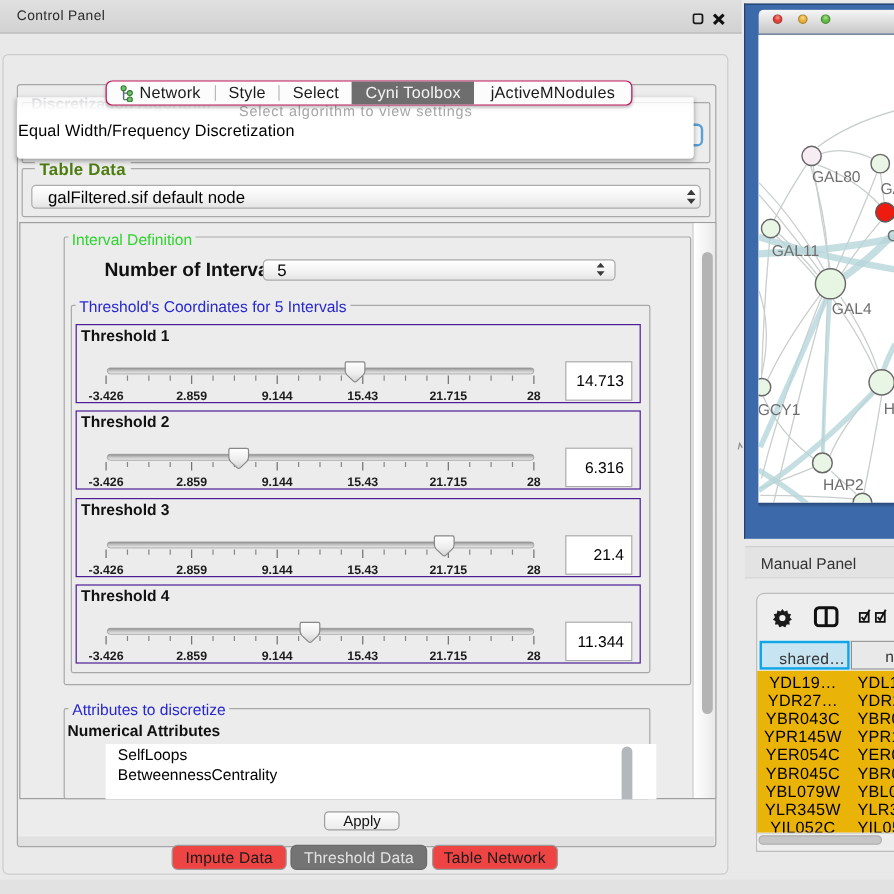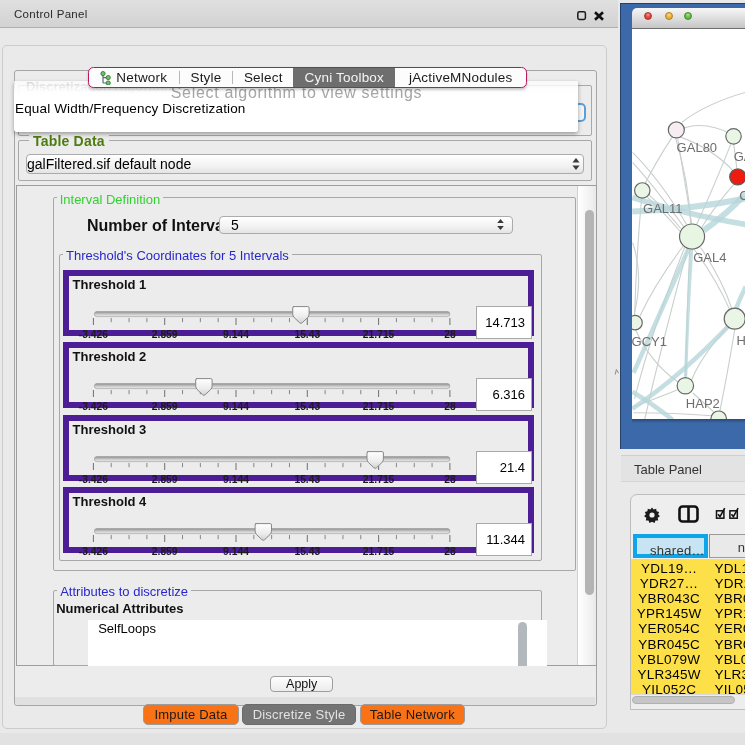--- a/index.html
+++ b/index.html
@@ -19,68 +19,68 @@
 #innerpanel { left:13.5px; top:70px; width:583px; height:636px; background:#ececec; border:1px solid #a6a6a6; border-radius:3px; }
 #innerbottom { left:15px; top:697px; width:580px; height:8px; background:#e0e0e0; border-radius:0 0 3px 3px; }
 
 #fainttitle { left:26px; top:78.5px; font-size:13px; font-weight:bold; color:#6f767e; z-index:1; }
 #combosliver { left:548px; top:102.5px; width:38px; height:19px; border-radius:5px; border:2.5px solid #5b9fd6; background:#f4f4f4; z-index:1; }
 
 #popup { left:14px; top:80.5px; width:564px; height:51px; z-index:2; border-radius:0 0 3px 3px;
   background:linear-gradient(180deg, rgba(255,255,255,0.68) 0px, rgba(255,255,255,0.94) 9px, #ffffff 15px);
   box-shadow:0 2px 4px rgba(0,0,0,0.35); }
 #popup .prow { height:15.1px; line-height:15.1px; font-size:13.5px; letter-spacing:0.15px; color:#000; padding-left:1px; white-space:nowrap; }
-#popup .prow1 { font-size:16px; letter-spacing:0.7px; color:#a6a6a6; text-align:center; padding-top:6px; height:20.4px; line-height:12px; }
+#popup .prow1 { font-size:12px; letter-spacing:0.7px; color:#a6a6a6; text-align:center; padding-top:6px; height:20.4px; line-height:12px; }
 
 #tdgroup { left:17.5px; top:139.5px; width:574px; height:41.5px; border:1px solid #a8a8a8; border-radius:2px; }
 #tdtitle { left:29px; top:132.5px; font-size:14px; letter-spacing:0.2px; font-weight:bold; color:#4d7c0f; background:#ececec; padding:0 4px; z-index:1; }
 .combo { background:linear-gradient(180deg,#ffffff,#f2f2f2 60%,#e4e4e4); border:1px solid #ababab; border-radius:4px; font-size:14px; color:#000; }
-#tdcombo { left:26px; top:154px; width:558px; height:19.5px; line-height:18.5px; }
+#tdcombo { left:26px; top:154px; width:558px; height:19.5px; line-height:18.5px; padding-left:13px; }
 #nicombo { left:219px; top:215.5px; width:294px; height:18px; line-height:17px; padding-left:11px; }
 .carrows { position:absolute; }
 
 #scrollpane { left:15.5px; top:185px; width:581px; height:481px; border:1px solid #9e9e9e; background:#ececec; }
 #sbtrack { left:577px; top:186px; width:19px; height:479px; background:linear-gradient(90deg,#ffffff,#f3f3f3 60%,#e9e9e9); border-left:1px solid #cfcfcf; }
 #sbthumb { left:584.5px; top:210px; width:9px; height:385px; background:#b4b4b4; border-radius:4.5px; }
 
 .group { position:absolute; border:1px solid #a8a8a8; border-radius:2px; }
 .gtitle { position:absolute; font-size:13px; background:#ececec; padding:0 3px; z-index:1; }
 #ggreen { left:52.6px; top:197px; width:523.4px; height:374px; }
 #ggreent { left:56.7px; top:192px; color:#2fd32f; }
 #gblue { left:58.9px; top:254px; width:483px; height:306.5px; }
 #gbluet { left:63px; top:247.5px; color:#2727cf; }
 #gattr { left:53px; top:590.3px; width:489px; height:76px; }
 #gattrt { left:57.2px; top:583.8px; color:#2727cf; }
 #nilabel { left:87px; top:217px; font-size:16px; font-weight:bold; color:#111; }
 #nalabel { left:56.2px; top:600.5px; font-size:13px; font-weight:bold; color:#111; }
 
-.tpanel { position:absolute; left:62.6px; width:471px; height:66px; border:6px solid #4c1d95; background:#ececec; }
+.tpanel { position:absolute; left:62.6px; width:471px; height:66px; border:1px solid #4c1d95; background:#ececec; }
 .tlabel { position:absolute; left:4px; top:0.5px; font-size:13px; font-weight:bold; color:#111; }
 .vbox { position:absolute; left:407.4px; top:30px; width:56px; height:33px; background:#fff; border:1px solid #a9a9a9; font-size:13px; color:#000; text-align:right; padding-right:6px; line-height:31px; }
 
 #attrlist { left:55.5px; top:620px; width:459.5px; height:45.7px; background:#fff; overflow:hidden;margin-left:32px; }
 #attrlist div { height:17.1px; line-height:17.1px; font-size:13px; color:#000; padding-left:10.7px; }
 #alsb { left:517.7px; top:622px; width:9px; height:44px; background:#b3b8bc; border-radius:4.5px 4.5px 0 0; }
 
 #apply { left:270.4px; top:675.8px; width:62.6px; height:16.6px; background:linear-gradient(180deg,#fdfdfd,#ececec); border:1px solid #9e9e9e; border-radius:4px; font-size:12.5px; color:#111; text-align:center; line-height:15px; }
-.btab { position:absolute; top:704px; height:21px; border:1px solid #9b9b9b; border-radius:5px; background:#f97316; font-size:13px; letter-spacing:0.2px; color:#1a1a1a; text-align:center; line-height:19.5px; }
+.btab { position:absolute; top:704px; height:21px; border:1px solid #9b9b9b; border-radius:5px; background:#ef4444; font-size:13px; letter-spacing:0.2px; color:#1a1a1a; text-align:center; line-height:19.5px; }
 #btabsel { background:#747474; border-color:#6a6a6a; color:#e3e3e3; }
 
 #netwin { left:620px; top:3px; width:125px; height:446px; background:#3c69a9; border-left:1px solid #24416b; border-top:1px solid #24416b; }
 #nettitle { left:631.7px; top:8px; width:113.3px; height:20.8px; background:linear-gradient(180deg,#f7f7f7,#dcdcdc 55%,#c6c6c6); border-bottom:1px solid #6e6e6e; border-top-left-radius:5px; }
 .light { position:absolute; top:11.7px; width:8px; height:8px; border-radius:50%; }
 #canvas { left:631.7px; top:28.8px; width:113.3px; height:390.4px; background:#ffffff; overflow:hidden; }
 #canvshadow { left:631.7px; top:419.2px; width:113.3px; height:4px; background:linear-gradient(180deg,rgba(20,40,70,0.5),rgba(20,40,70,0)); }
 #tpbar { left:620.5px; top:455px; width:124.5px; height:26.7px; background:#e3e3e3; border-top:1px solid #cfcfcf; border-bottom:1px solid #d6d6d6; }
 #tpbartext { left:634px; top:461.5px; font-size:13px; color:#333; }
 #tablepanel { left:629.6px; top:493.6px; width:116px; height:216px; background:#eeeeee; border:1px solid #bdbdbd; border-top-left-radius:7px; overflow:hidden; }
 
-#th1 { left:633px; top:534.1px; width:74.8px; height:24.4px; background:#c6e4f1; border:4px solid #0ea5e9; font-size:13px; letter-spacing:0.3px; color:#333; text-align:center; text-indent:13px; line-height:25px; z-index:2; }
+#th1 { left:633px; top:534.1px; width:74.8px; height:24.4px; background:#c6e4f1; border:2px solid #0ea5e9; font-size:13px; letter-spacing:0.3px; color:#333; text-align:center; text-indent:13px; line-height:25px; z-index:2; }
 #th2 { left:708.8px; top:534.1px; width:37px; height:24.4px; background:#e9e9e9; border-top:1px solid #9a9a9a; border-bottom:1px solid #9a9a9a; border-left:1.5px solid #8e8e8e; font-size:13px; color:#333; padding-left:28px; line-height:25px; z-index:2; overflow:hidden; }
-#tbody { left:630.6px; top:558.5px; width:114.4px; height:135px; background:#fde047; overflow:hidden; }
+#tbody { left:630.6px; top:558.5px; width:114.4px; height:135px; background:#eab308; overflow:hidden; }
 .trow { height:15.2px; line-height:15.2px; font-size:13.5px; letter-spacing:0.25px; color:#000; white-space:nowrap; }
 #tcol1 { position:absolute; left:0; top:2.2px; width:77px; text-align:center; }
 #tcol2 { position:absolute; left:83.9px; top:2.2px; width:40px; text-align:left; overflow:hidden; }
 #hsb { left:630.6px; top:693.5px; width:114.4px; height:13px; background:#ededed; border-top:1px solid #d9d9d9; }
 #hsbthumb { left:632.3px; top:696.3px; width:102.7px; height:8px; background:#c6c6c6; border:1px solid #b0b0b0; border-radius:4px; }
 </style></head>
 <body>
 <div class="abs" id="titlebar"></div>
 <div class="abs" style="left:0;top:733px;width:745px;height:12px;background:#e2e2e2"></div>
 <div class="abs" id="titletext">Control Panel</div>
@@ -233,26 +233,27 @@
 <path transform="translate(193.8,39.6)" d="M -7.4,-9 h14.8 q1.3,0 1.3,1.3 v6 q0,2.2 -1.55,3.75 l-5.25,5 q-1.4,1.35 -2.8,0 l-5.25,-5 q-1.55,-1.55 -1.55,-3.75 v-6 q0,-1.3 1.3,-1.3 z" fill="url(#th193)" stroke="#878787" stroke-width="1"></path>
 </svg>
 <div class="vbox">11.344</div>
 </div>
 
 <div class="abs group" id="gattr"></div>
 <div class="abs gtitle" id="gattrt">Attributes to discretize</div>
 <div class="abs" id="nalabel">Numerical Attributes</div>
 <div class="abs" id="attrlist">
     <div>SelfLoops</div>
+    <div>BetweennessCentrality</div>
   </div>
 <div class="abs" id="alsb"></div>
 
 <div class="abs" id="apply">Apply</div>
 <div class="abs btab" style="left:143.3px;width:95.4px">Impute Data</div>
-<div class="abs btab" id="btabsel" style="left:241.7px;width:114.8px">Discretize Style</div>
+<div class="abs btab" id="btabsel" style="left:241.7px;width:114.8px">Threshold Data</div>
 <div class="abs btab" style="left:359.5px;width:105.7px">Table Network</div>
 
 <div class="abs" id="tabbar">
   <div class="tab" style="width:89.8px"><svg width="12" height="15" viewBox="0 0 12 15" style="margin-right:4px">
         <path d="M3,3.6 V13 M3,7.6 h5 M3,13 h5" stroke="#5a6b7a" stroke-width="1.2" fill="none"></path>
         <circle cx="3" cy="3.6" r="2.1" fill="#6fbf6f" stroke="#337a33" stroke-width="0.9"></circle>
         <circle cx="8.2" cy="7.6" r="2.1" fill="#6fbf6f" stroke="#337a33" stroke-width="0.9"></circle>
         <circle cx="8.2" cy="13" r="2.1" fill="#6fbf6f" stroke="#337a33" stroke-width="0.9"></circle>
       </svg>Network</div>
   <div class="tabsep"></div>
@@ -331,21 +332,21 @@
 <text x="692.5" y="261">GAL4</text>
 <text x="631" y="345.5">GCY1</text>
 <text x="735.8" y="344">H</text>
 <text x="685.2" y="407.5">HAP2</text>
 </g>
 </svg>
   </div>
 <div class="abs" id="canvshadow"></div>
 
 <div class="abs" id="tpbar"></div>
-<div class="abs" id="tpbartext">Table Panel</div>
+<div class="abs" id="tpbartext">Manual Panel</div>
 <div class="abs" id="tablepanel"></div>
 <svg class="abs" style="left:643.7px;top:506.9px" width="16" height="16" viewBox="0 0 16 16">
 <path d="M8,0.5 L9.6,2.6 L12.2,1.7 L12.6,4.3 L15.2,4.9 L14.1,7.3 L15.9,9.3 L13.7,10.8 L14.2,13.4 L11.5,13.5 L10.5,16 L8,14.7 L5.5,16 L4.5,13.5 L1.8,13.4 L2.3,10.8 L0.1,9.3 L1.9,7.3 L0.8,4.9 L3.4,4.3 L3.8,1.7 L6.4,2.6 Z" fill="#1b1b1b"></path>
 <circle cx="8" cy="8" r="2.6" fill="#eeeeee"></circle>
 </svg>
 <svg class="abs" style="left:678.3px;top:505.3px" width="21" height="18" viewBox="0 0 21 18">
 <rect x="1.5" y="1.5" width="18" height="15" rx="3" fill="none" stroke="#111" stroke-width="2.6"></rect>
 <line x1="10.5" y1="1.5" x2="10.5" y2="16.5" stroke="#111" stroke-width="2.6"></line>
 </svg>
 <svg class="abs" style="left:714.9px;top:507.1px" width="26" height="13" viewBox="0 0 26 13">

